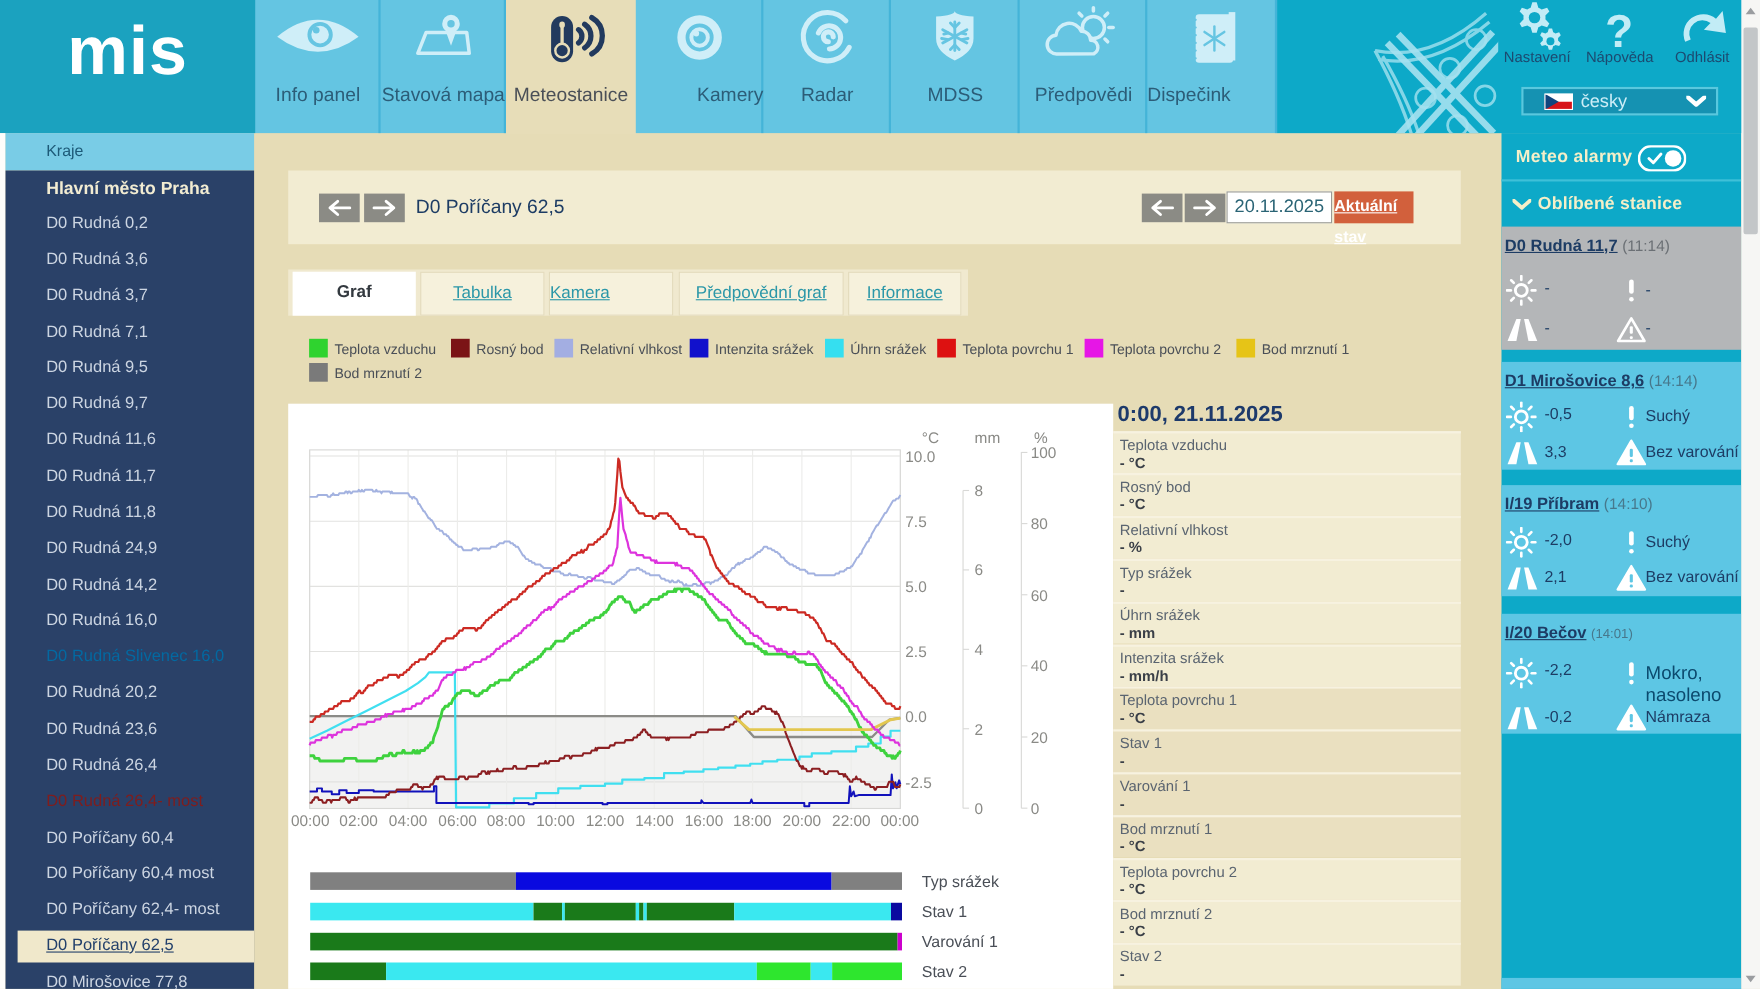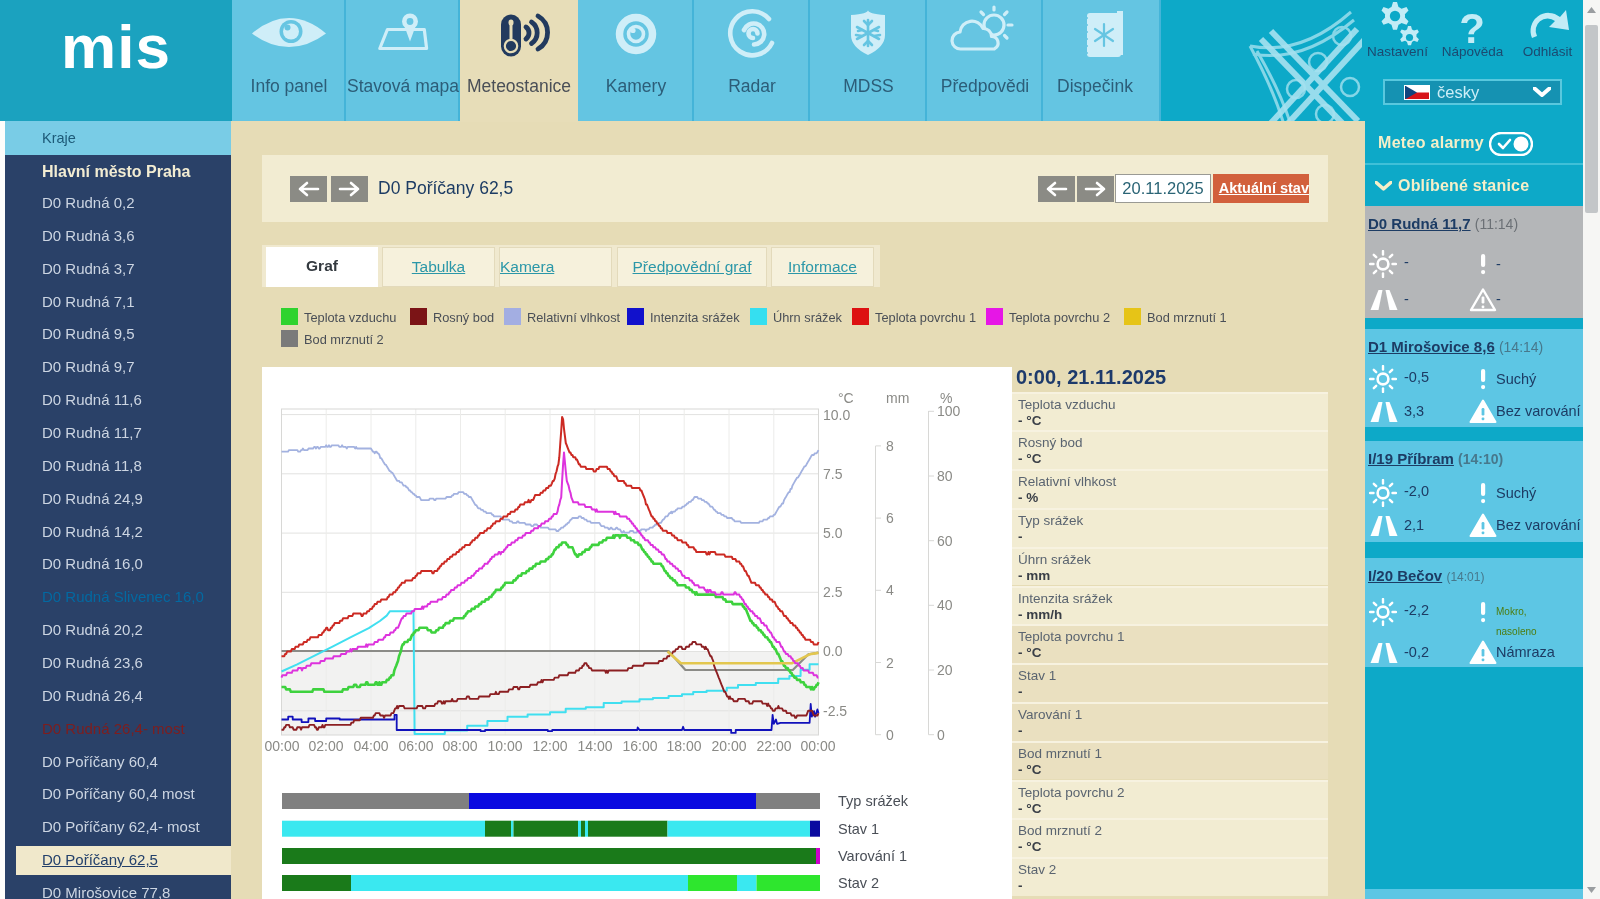--- a/index.html
+++ b/index.html
@@ -35,29 +35,29 @@
 </g>
 </svg>
 </div>
 <div class="abs" style="left:232px;top:0;width:114px;height:121px;border-right:2px solid #44b4d8"></div>
 <div class="abs" style="left:232px;top:76px;width:114px;text-align:center;color:#2c5d78;font-size:17.5px">Info panel</div>
 <div class="abs" style="left:346px;top:0;width:114px;height:121px;border-right:2px solid #44b4d8"></div>
 <div class="abs" style="left:346px;top:76px;width:114px;text-align:center;color:#2c5d78;font-size:17.5px">Stavová mapa</div>
 <div class="abs" style="left:460px;top:0;width:118px;height:122px;background:#e7ddb8"></div>
 <div class="abs" style="left:460px;top:76px;width:118px;text-align:center;color:#4a4f57;font-size:17.5px">Meteostanice</div>
 <div class="abs" style="left:578px;top:0;width:116px;height:121px;border-right:2px solid #44b4d8"></div>
-<div class="abs" style="left:578px;top:76px;width:116px;text-align:center;color:#2c5d78;font-size:17.5px">Kamery</div>
+<div class="abs" style="left:578px;top:76px;width:116px;text-align:right;color:#2c5d78;font-size:17.5px">Kamery</div>
 <div class="abs" style="left:694px;top:0;width:116px;height:121px;border-right:2px solid #44b4d8"></div>
 <div class="abs" style="left:694px;top:76px;width:116px;text-align:center;color:#2c5d78;font-size:17.5px">Radar</div>
 <div class="abs" style="left:810px;top:0;width:117px;height:121px;border-right:2px solid #44b4d8"></div>
 <div class="abs" style="left:810px;top:76px;width:117px;text-align:center;color:#2c5d78;font-size:17.5px">MDSS</div>
 <div class="abs" style="left:927px;top:0;width:116px;height:121px;border-right:2px solid #44b4d8"></div>
 <div class="abs" style="left:927px;top:76px;width:116px;text-align:center;color:#2c5d78;font-size:17.5px">Předpovědi</div>
 <div class="abs" style="left:1043px;top:0;width:118px;height:121px;border-right:2px solid #44b4d8"></div>
-<div class="abs" style="left:1043px;top:76px;width:104px;text-align:center;color:#2c5d78;font-size:17.5px">Dispečink</div>
+<div class="abs" style="left:1043px;top:76px;width:104px;text-align:left;color:#2c5d78;font-size:17.5px">Dispečink</div>
 <svg class="abs" style="left:232px;top:0" width="940" height="75" viewBox="232 0 940 75">
 
 <g>
 <path d="M252,33.5 Q270,18 289,18 Q308,18 326,33.5 Q308,47 289,47 Q270,47 252,33.5 Z" fill="#cfeef8"></path>
 <circle cx="291" cy="31.5" r="11.5" fill="#66c5e2"></circle>
 <circle cx="291" cy="31.5" r="8" fill="#cfeef8"></circle>
 <circle cx="287.5" cy="27.5" r="3" fill="#66c5e2"></circle>
 </g>
 
 <g stroke="#cfeef8" fill="none" stroke-width="3.2">
@@ -194,21 +194,21 @@
       <path d="M9,13 L27,13 M27,13 l-7,-6 M27,13 l-7,6" stroke="#fff" stroke-width="2.6" fill="none" stroke-linecap="round" stroke-linejoin="round"></path>
     </svg></div>
 <div class="abs" style="left:378px;top:178px;color:#1d3c64;font-size:17.5px">D0 Poříčany 62,5</div>
 <div class="abs" style="left:1038px;top:176px;width:37px;height:26px;background:#8b8b85"><svg width="37" height="26" viewBox="0 0 37 26">
       <path d="M28,13 L10,13 M10,13 l7,-6 M10,13 l7,6" stroke="#fff" stroke-width="2.6" fill="none" stroke-linecap="round" stroke-linejoin="round"></path>
     </svg></div>
 <div class="abs" style="left:1077px;top:176px;width:37px;height:26px;background:#8b8b85"><svg width="37" height="26" viewBox="0 0 37 26">
       <path d="M9,13 L27,13 M27,13 l-7,-6 M27,13 l-7,6" stroke="#fff" stroke-width="2.6" fill="none" stroke-linecap="round" stroke-linejoin="round"></path>
     </svg></div>
 <div class="abs" style="left:1115px;top:174px;width:96px;height:29px;background:#fff;border:1px solid #9a9a94;color:#2a6475;font-size:16.5px;text-align:center;line-height:27px">20.11.2025</div>
-<div class="abs" style="left:1213px;top:174px;width:96px;height:29px;background:#d2603c;color:#fff;font-weight:bold;font-size:14.5px;text-align:right;line-height:28px"><span style="text-decoration:underline">Aktuální stav</span></div>
+<div class="abs" style="left:1213px;top:174px;width:72px;height:29px;background:#d2603c;color:#fff;font-weight:bold;font-size:14.5px;text-align:left;line-height:28px"><span style="text-decoration:underline">Aktuální stav</span></div>
 <div class="abs" style="left:262px;top:245px;width:618px;height:42px;background:#f0e9cf"></div>
 <div class="abs" style="left:266px;top:247px;width:112px;height:40px;background:#fff;color:#33393f;font-weight:bold;font-size:15.5px;text-align:center;line-height:38px">Graf</div>
 <div class="abs" style="left:382px;top:247px;width:113px;height:40px;background:#f6f1dc;border:1px solid #e3dabb;color:#2b97a8;font-size:15.5px;text-align:center;line-height:38px"><span style="text-decoration:underline">Tabulka</span></div>
 <div class="abs" style="left:499px;top:247px;width:113px;height:40px;background:#f6f1dc;border:1px solid #e3dabb;color:#2b97a8;font-size:15.5px;line-height:38px"><span style="text-decoration:underline">Kamera</span></div>
 <div class="abs" style="left:617px;top:247px;width:150px;height:40px;background:#f6f1dc;border:1px solid #e3dabb;color:#2b97a8;font-size:15.5px;text-align:center;line-height:38px"><span style="text-decoration:underline">Předpovědní graf</span></div>
 <div class="abs" style="left:771px;top:247px;width:103px;height:40px;background:#f6f1dc;border:1px solid #e3dabb;color:#2b97a8;font-size:15.5px;text-align:center;line-height:38px"><span style="text-decoration:underline">Informace</span></div>
 <div class="abs" style="left:281px;top:308px;width:17px;height:17px;background:#2fd32f"></div>
 <div class="abs" style="left:304px;top:310px;color:#4a4f57;font-size:12.8px">Teplota vzduchu</div>
 <div class="abs" style="left:410px;top:308px;width:17px;height:17px;background:#7b1416"></div>
 <div class="abs" style="left:433px;top:310px;color:#4a4f57;font-size:12.8px">Rosný bod</div>
@@ -337,21 +337,21 @@
     <path d="M16.5,1 L20.5,1 L28.5,21 L20.5,21 Z" fill="#fff"></path>
   </svg>
 <div class="abs" style="left:1404px;top:403px;color:#1d3c64;font-size:14.5px">3,3</div>
 <svg class="abs" style="left:1469px;top:399px" width="28" height="25" viewBox="0 0 28 25">
     <path d="M14,1.5 L26.5,23 L1.5,23 Z" fill="#fff" stroke="#fff" stroke-width="2" stroke-linejoin="round"></path>
     <rect x="12.6" y="9" width="2.8" height="7.5" rx="1.2" fill="#5dc6e4"></rect>
     <rect x="12.6" y="18.4" width="2.8" height="2.8" rx="1.2" fill="#5dc6e4"></rect>
   </svg>
 <div class="abs" style="left:1496px;top:403px;color:#1d3c64;font-size:14.5px">Bez varování</div>
 <div class="abs" style="left:1365px;top:441px;width:218px;height:101px;background:#5dc6e4"></div>
-<div class="abs" style="left:1368px;top:450px;color:#1d3c64;font-weight:bold;font-size:15px"><span style="text-decoration:underline">I/19 Příbram</span> <span style="font-weight:bold;font-size:14px;color:#47788c">(14:10)</span></div>
+<div class="abs" style="left:1368px;top:450px;color:#1d3c64;font-weight:bold;font-size:15px"><span style="text-decoration:underline">I/19 Příbram</span> <span style="font-weight:normal;font-size:14px;color:#47788c">(14:10)</span></div>
 <svg class="abs" style="left:1369px;top:479px" width="28" height="28" viewBox="0 0 28 28">
     <circle cx="14" cy="14" r="5.4" fill="none" stroke="#fff" stroke-width="2.6"></circle>
     <g stroke="#fff" stroke-width="2.4" stroke-linecap="round">
       <line x1="14" y1="1" x2="14" y2="4.5"></line>
       <line x1="14" y1="23.5" x2="14" y2="27"></line>
       <line x1="1" y1="14" x2="4.5" y2="14"></line>
       <line x1="23.5" y1="14" x2="27" y2="14"></line>
       <line x1="4.8" y1="4.8" x2="7.2" y2="7.2"></line>
       <line x1="20.8" y1="20.8" x2="23.2" y2="23.2"></line>
       <line x1="4.8" y1="23.2" x2="7.2" y2="20.8"></line>
@@ -388,21 +388,21 @@
       <line x1="20.8" y1="20.8" x2="23.2" y2="23.2"></line>
       <line x1="4.8" y1="23.2" x2="7.2" y2="20.8"></line>
       <line x1="20.8" y1="7.2" x2="23.2" y2="4.8"></line>
     </g>
   </svg>
 <div class="abs" style="left:1404px;top:602px;color:#1d3c64;font-size:14.5px">-2,2</div>
 <svg class="abs" style="left:1479px;top:601px" width="8" height="22" viewBox="0 0 8 22">
     <rect x="2" y="1" width="4.2" height="13" rx="2.1" fill="#fff"></rect>
     <rect x="2" y="17" width="4.2" height="4.2" rx="2.1" fill="#fff"></rect>
   </svg>
-<div class="abs" style="left:1496px;top:602px;color:#4d7c0f;font-size:10px;line-height:20px">Mokro,<br>nasoleno</div>
+<div class="abs" style="left:1496px;top:602px;color:#0c4a6e;font-size:17px;line-height:20px">Mokro,<br>nasoleno</div>
 <svg class="abs" style="left:1369px;top:642px" width="30" height="22" viewBox="0 0 30 22">
     <path d="M1.5,21 L9.5,1 L13.5,1 L9.5,21 Z" fill="#fff"></path>
     <path d="M16.5,1 L20.5,1 L28.5,21 L20.5,21 Z" fill="#fff"></path>
   </svg>
 <div class="abs" style="left:1404px;top:644px;color:#1d3c64;font-size:14.5px">-0,2</div>
 <svg class="abs" style="left:1469px;top:640px" width="28" height="25" viewBox="0 0 28 25">
     <path d="M14,1.5 L26.5,23 L1.5,23 Z" fill="#fff" stroke="#fff" stroke-width="2" stroke-linejoin="round"></path>
     <rect x="12.6" y="9" width="2.8" height="7.5" rx="1.2" fill="#5dc6e4"></rect>
     <rect x="12.6" y="18.4" width="2.8" height="2.8" rx="1.2" fill="#5dc6e4"></rect>
   </svg>

